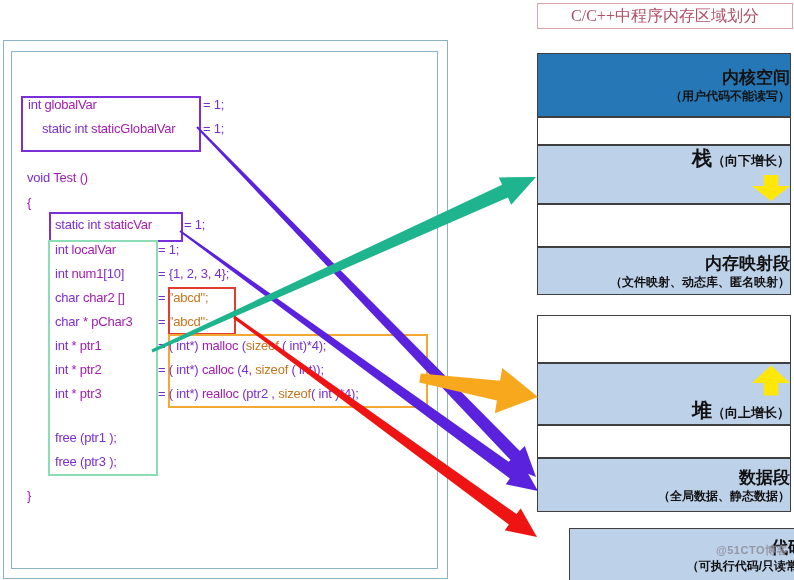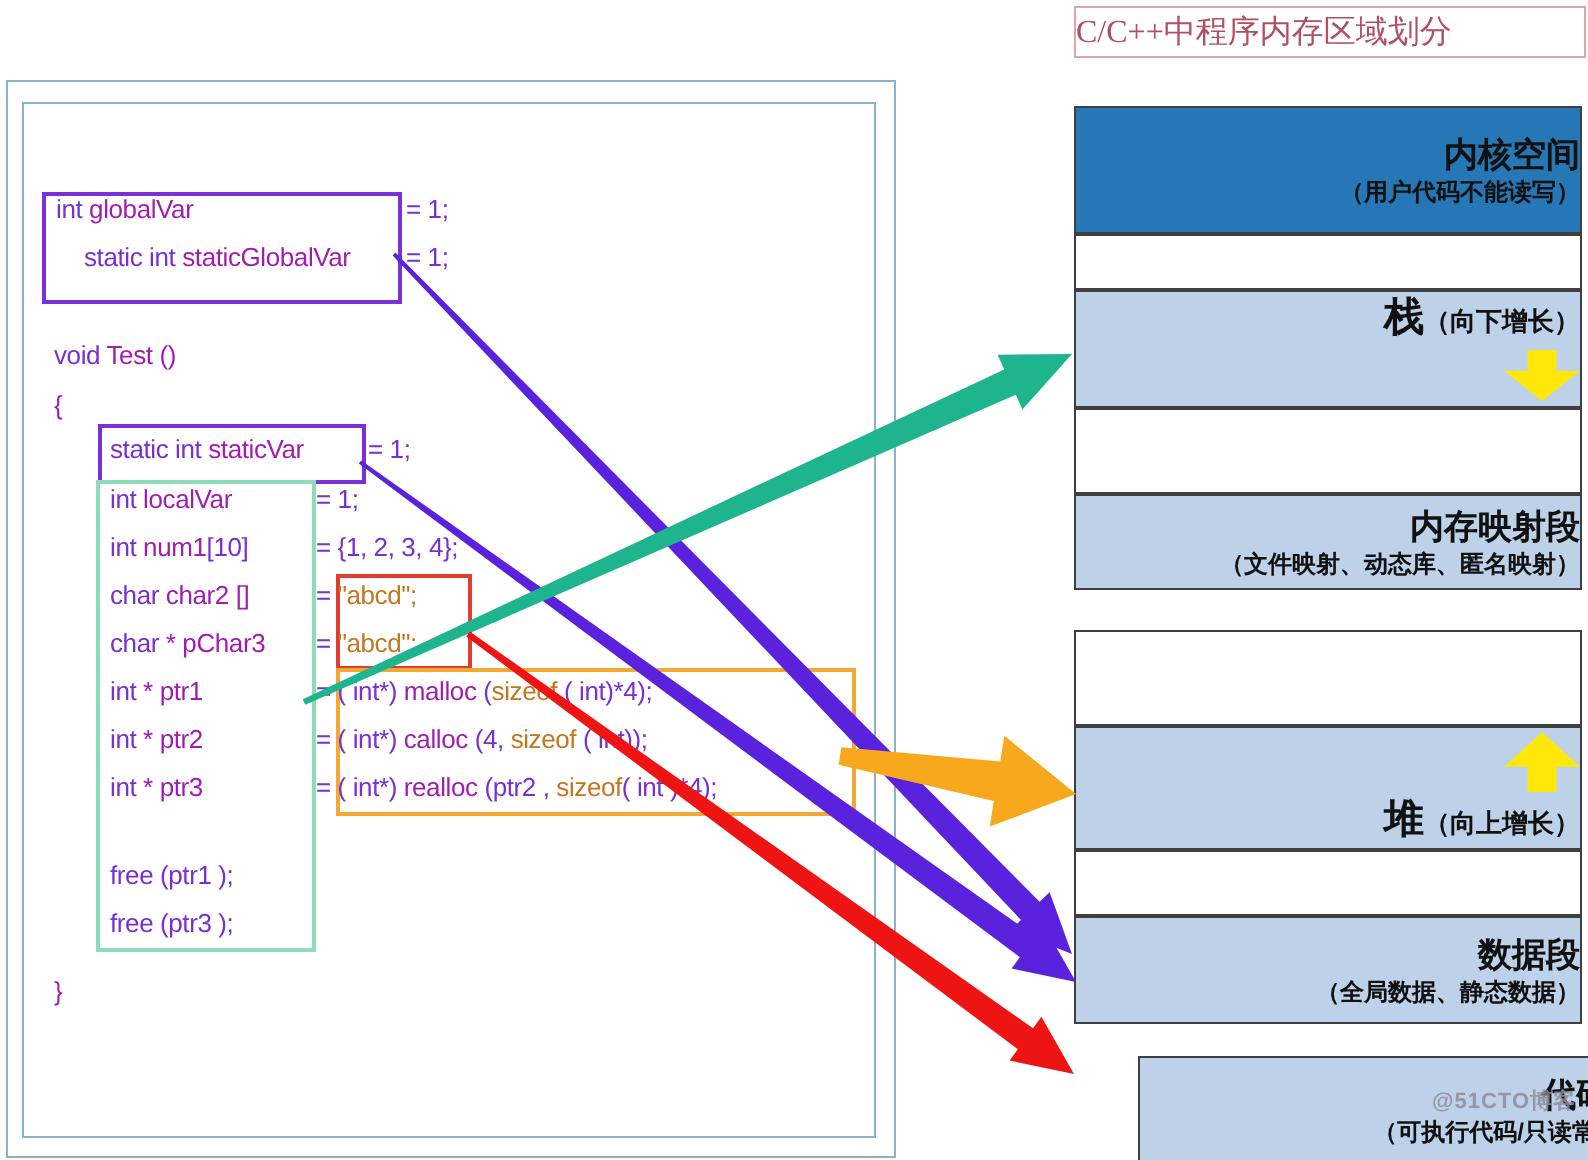--- a/index.html
+++ b/index.html
@@ -7,21 +7,21 @@
        font-family:"Liberation Sans",sans-serif;}
   #canvas{position:absolute;left:0;top:0;width:794px;height:580px;}
 
   
   .frame{position:absolute;border:1px solid #8ab2c9;background:transparent;z-index:0;}
   #frame-outer{left:3px;top:40px;width:443px;height:537px;}
   #frame-inner{left:11px;top:51px;width:425px;height:516px;}
 
   
   #title-box{position:absolute;left:537px;top:3px;width:254px;height:24px;z-index:2;
-    border:1px solid #dfa3ae;display:flex;align-items:center;
+    border:1px solid #dfa3ae;display:flex;align-items:center;justify-content:center;
     font-family:"Liberation Serif",serif;font-size:16px;color:#b04f66;background:#fff;}
 
   
   .code-chunk{position:absolute;white-space:pre;font-size:13px;letter-spacing:-0.2px;
     line-height:20px;z-index:3;font-family:"Liberation Sans",sans-serif;}
   .seg-v{color:#7a2fd0;}   
   .seg-k{color:#a21caf;}   
   .seg-o{color:#c4761e;}   
 
   .code-box{position:absolute;z-index:2;background:transparent;}

